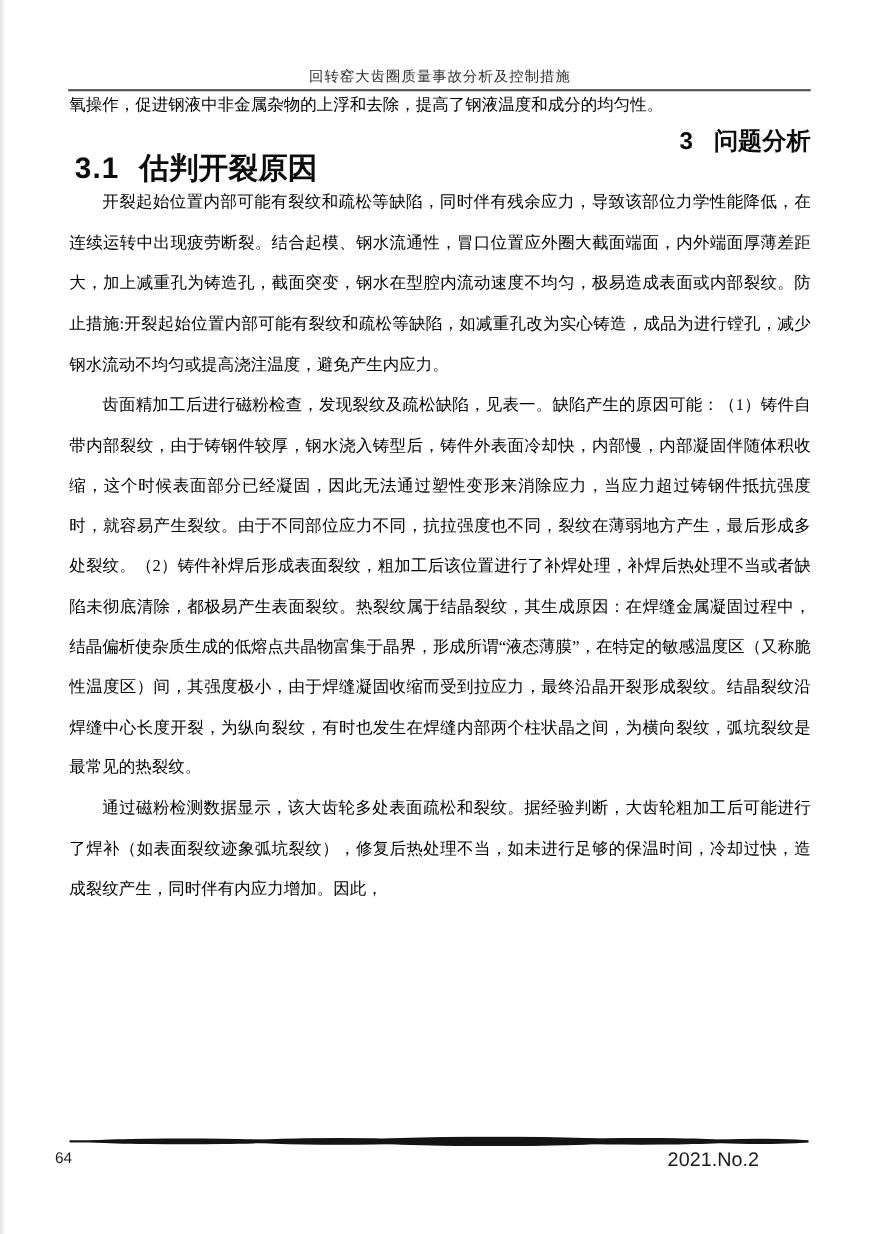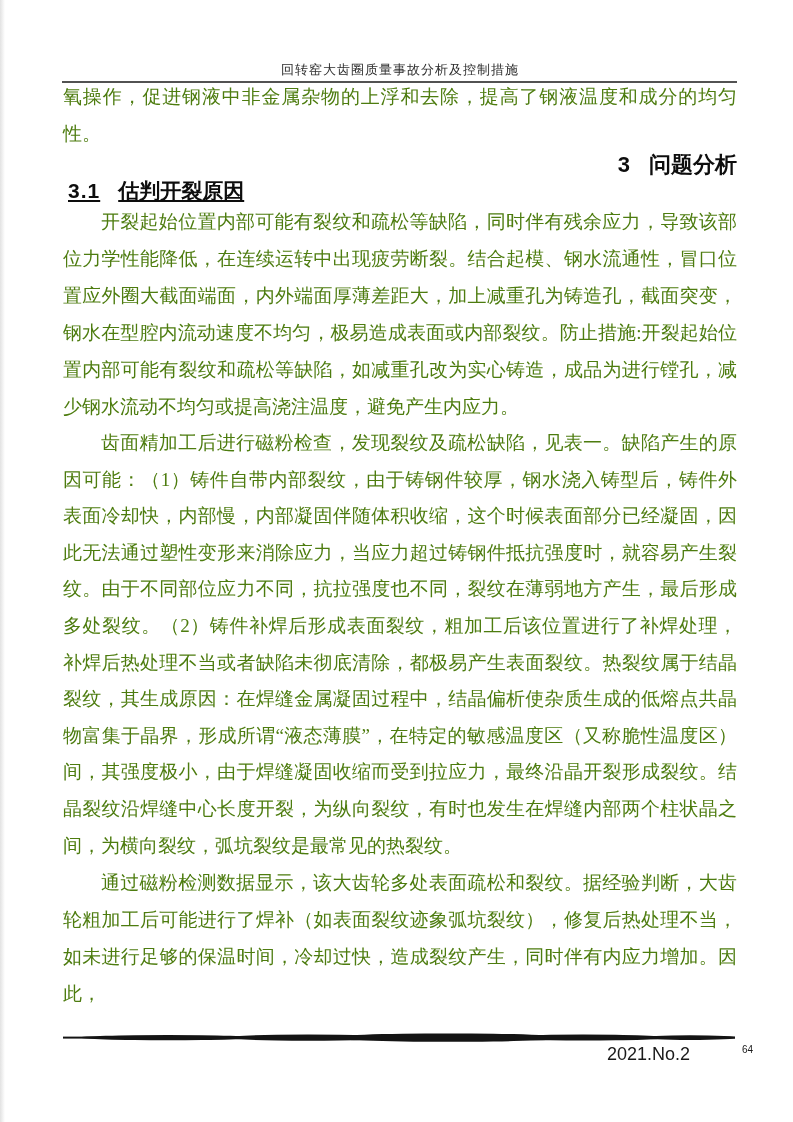--- a/index.html
+++ b/index.html
@@ -25,52 +25,52 @@
   .header-rule{
     position:absolute;top:81px;left:62px;width:675px;height:2px;
     background:#525252;
   }
   
   .content{
     position:absolute;top:78px;left:63px;width:674px;
   }
   p.body{
     margin:0;
-    font-size:19px;
+    font-size:15px;
     line-height:37px;
     text-align:justify;
     text-align-last:left;
-    color:#4d7c0f;
+    color:#000000;
   }
   p.indent{text-indent:2em;}
   p.lh366{line-height:36.6px;font-family:Liberation Serif, serif;}
   h2.sec,h3.sub{
     font-family:"Liberation Sans","DejaVu Sans",sans-serif;
     font-weight:700;color:#0d0d0d;
     padding-left:5px;margin:0;
   }
   h2.sec{font-size:22px;line-height:26px;text-align:right;}
-  h3.sub{font-size:21px;line-height:25px;text-decoration:underline;}
+  h3.sub{font-size:27px;line-height:25px;}
   .h-num{margin-right:18px;letter-spacing:1px;}
   .mt7{margin-top:7px;}
   .mt12{margin-top:12px;}
   .mt5{margin-top:5px;}
   .mt3{margin-top:3px;}
   .mt8{margin-top:8px;}
   .mt1{margin-top:1px;}
   .mt10{margin-top:10px;}
   
   .footer-rule{
     position:absolute;left:63px;top:1033px;width:672px;height:9px;
   }
   .footer-page-number{
-    position:absolute;left:79px;top:1044px;width:674px;
-    text-align:right;
+    position:absolute;left:50px;top:1044px;width:674px;
+    text-align:left;
     font-family:"Liberation Sans","DejaVu Sans",sans-serif;
-    font-size:10px;color:#1a1a1a;
+    font-size:14px;color:#1a1a1a;
   }
   .footer-issue{
     position:absolute;right:103px;top:1044px;
     font-family:"Liberation Sans","DejaVu Sans",sans-serif;
     font-size:18px;color:#1a1a1a;
   }
 </style>
 </head>
 <body>
 

